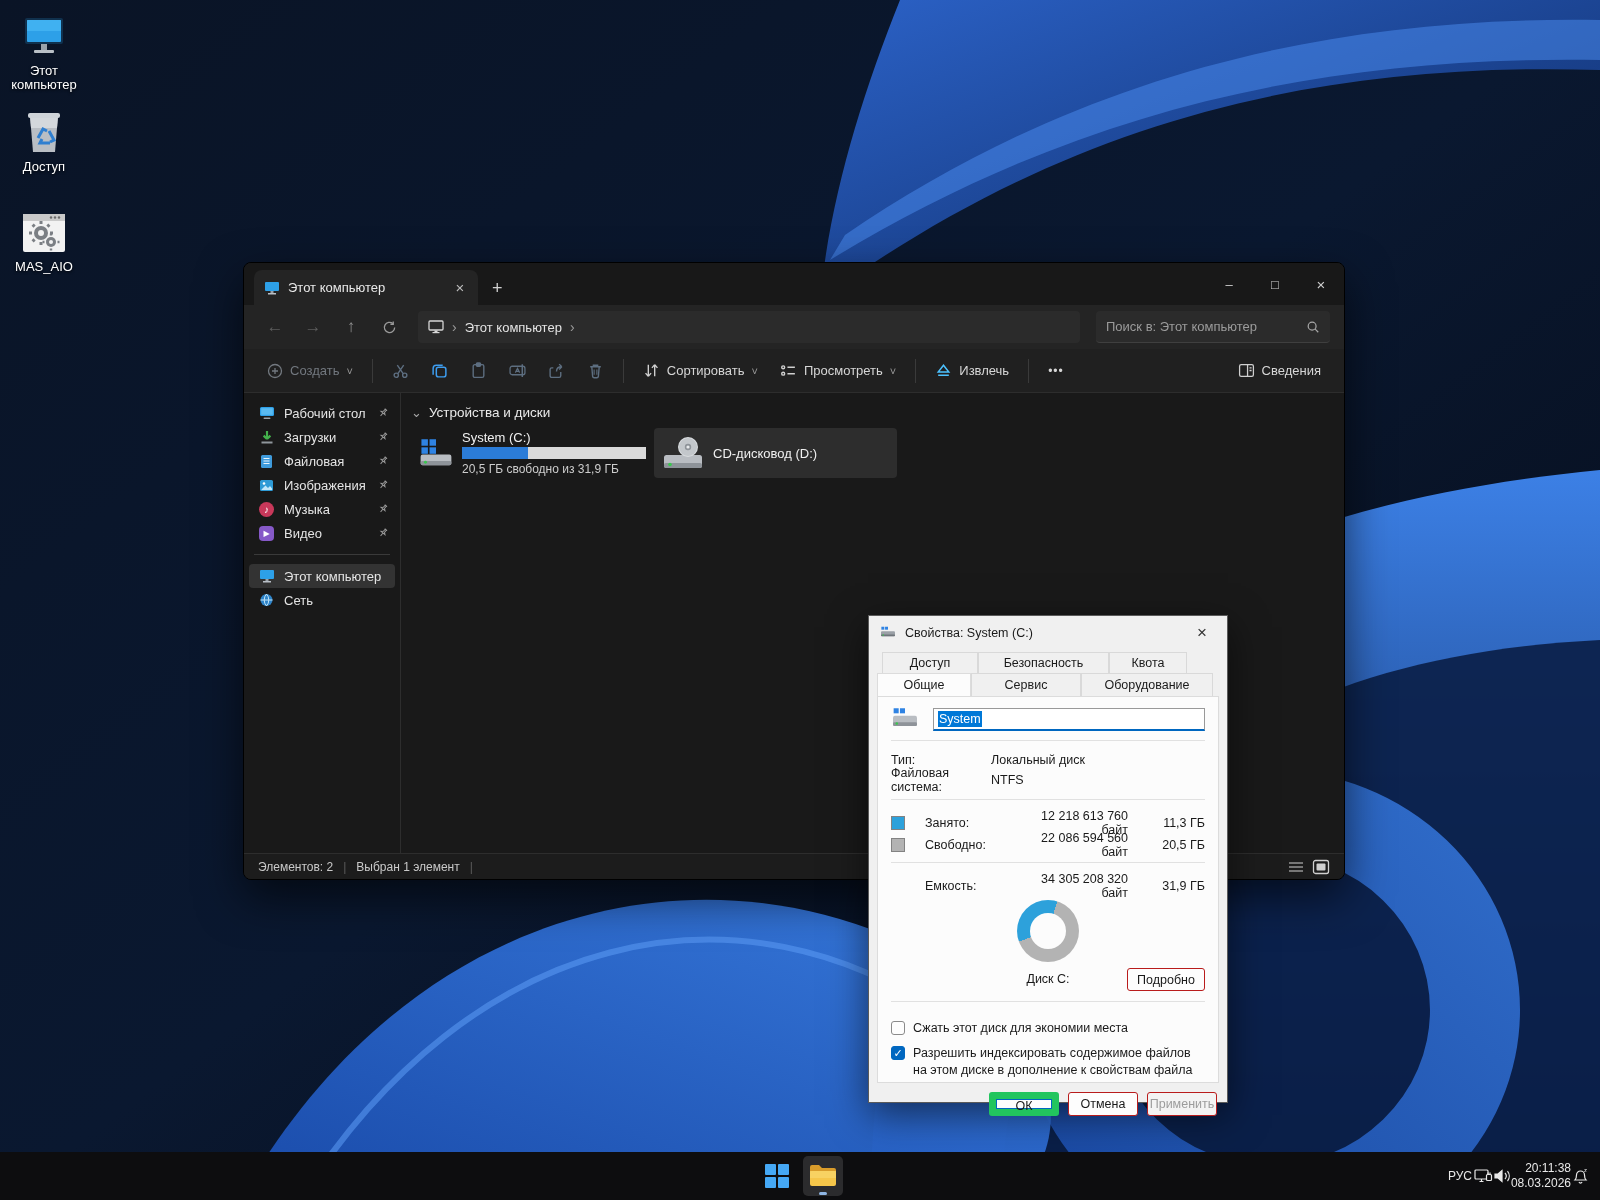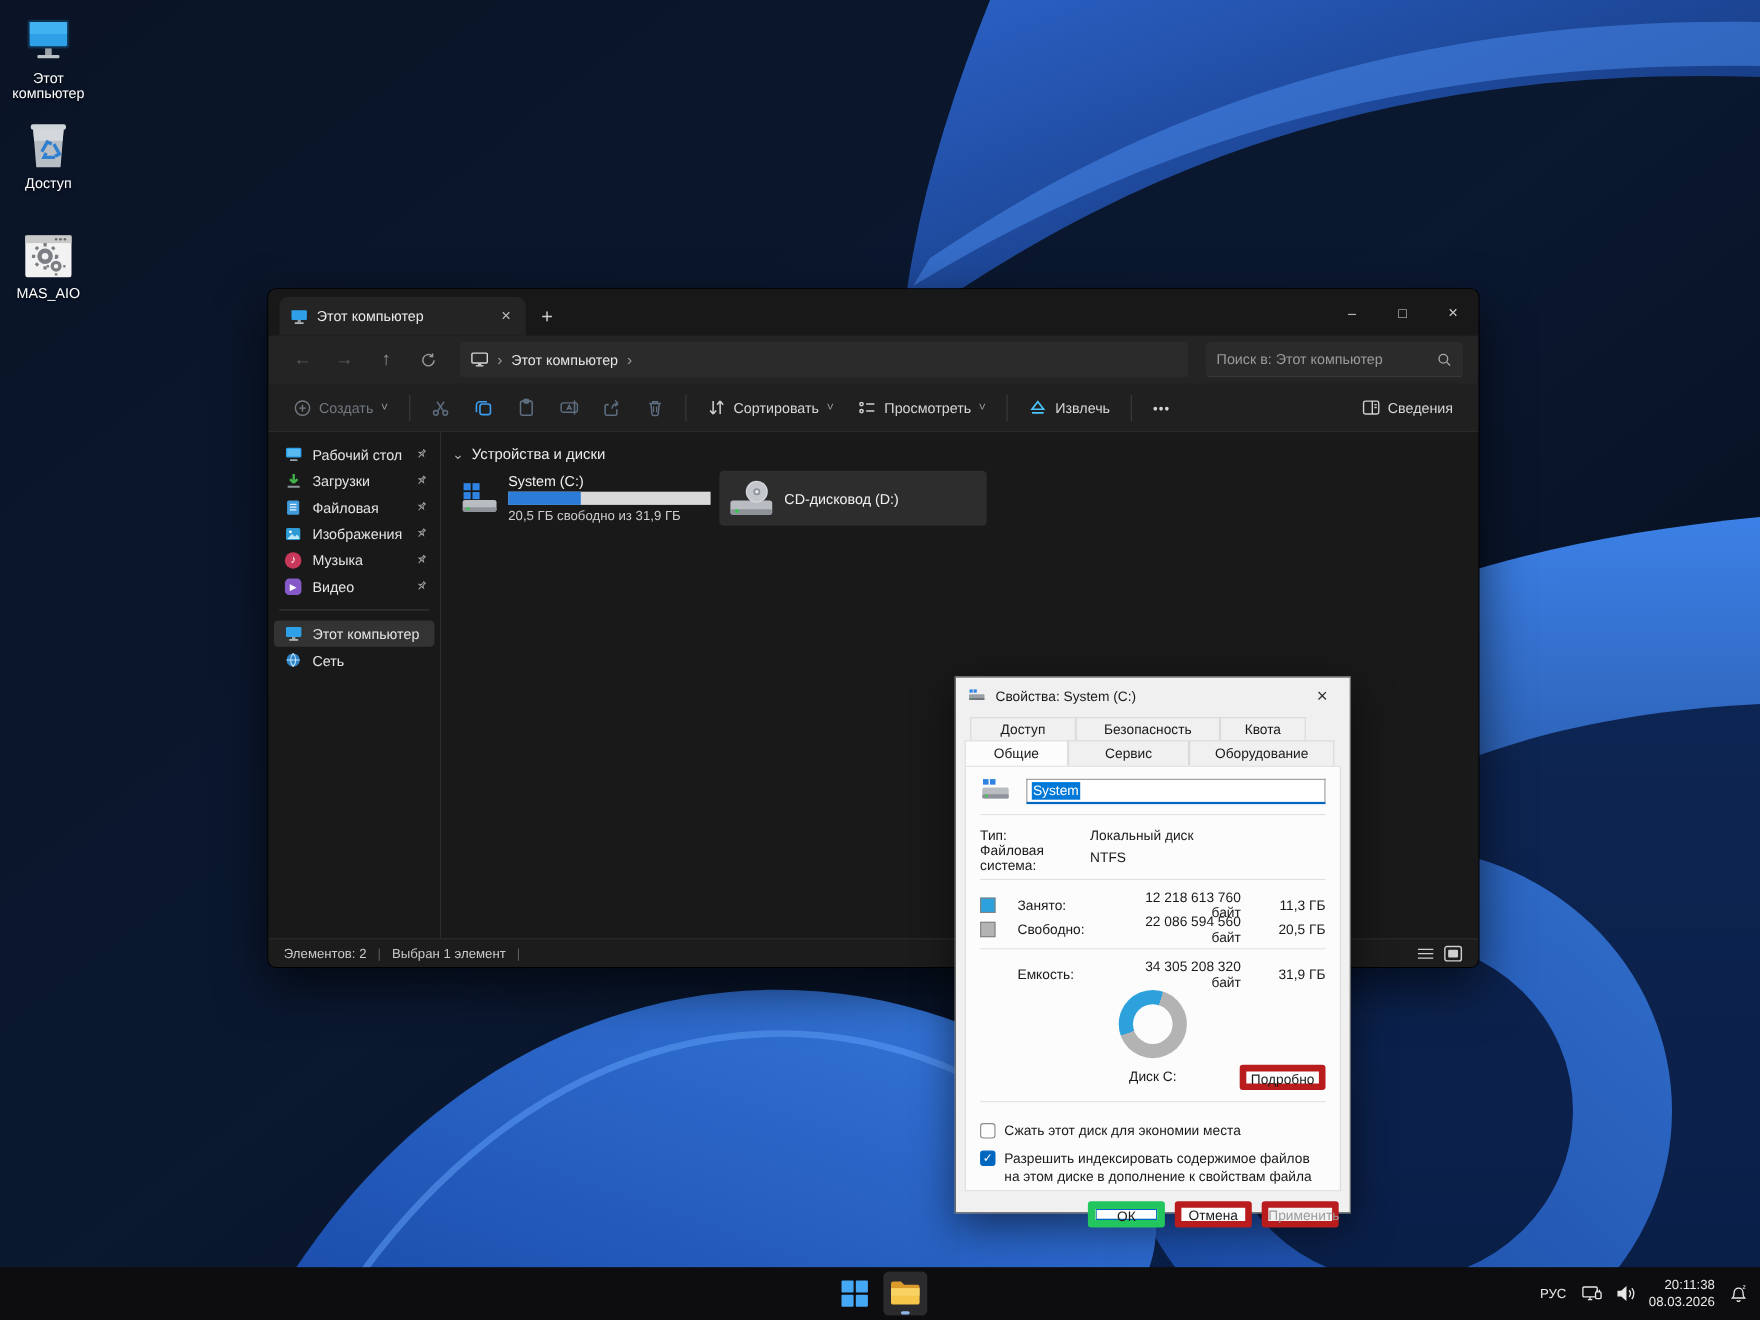--- a/index.html
+++ b/index.html
@@ -95,42 +95,42 @@
   .frow { display:flex; height:20px; align-items:center; }
   .frow .fl { width:100px; }
   .urow { display:grid; grid-template-columns:15px 82px 1fr 58px; column-gap:19px; align-items:center; height:22px; }
   .swatch { width:14px; height:14px; border:1px solid #828282; }
   .ub { text-align:right; } .us { text-align:right; }
   .donut-wrap { display:flex; justify-content:center; margin:6px 0 4px; }
   .donut { width:62px; height:62px; border-radius:50%; position:relative; }
   .donut::after { content:""; position:absolute; inset:13px; background:#fcfcfc; border-radius:50%; }
   .disk-row { position:relative; height:24px; margin-top:2px; }
   .disk-row .dl { position:absolute; left:0; right:0; text-align:center; top:4px; }
-  .btn { border:6px solid #b91c1c; background:#fdfdfd; border-radius:3px; font-size:12.5px;
+  .btn { border:1px solid #b91c1c; background:#fdfdfd; border-radius:3px; font-size:12.5px;
          font-family:"Liberation Sans", sans-serif; color:#1a1a1a; }
   .btn.small { position:absolute; right:0; top:0; width:78px; height:23px; }
   .cbrow { display:flex; gap:8px; margin-top:9px; align-items:flex-start; }
   .cbox { width:14px; height:14px; border:1px solid #8a8a8a; border-radius:3px; background:#fdfdfd;
           flex:0 0 auto; margin-top:1px; display:flex; align-items:center; justify-content:center;
           color:#fff; font-size:11px; line-height:1; }
   .cbox.checked { background:#0067c0; border-color:#0067c0; }
   .cbl { line-height:1.3; }
   .dlg-footer { height:42px; display:flex; align-items:center; justify-content:flex-end; gap:9px; padding:0 10px; flex:0 0 auto; }
   .fbtn { width:70px; height:24px; }
   .fbtn.default { border:7px solid #22c55e; box-shadow:inset 0 0 0 1px #0067c0; }
   .fbtn.disabled { color:#9c9c9c; background:#f3f3f3; }
 
   
   .taskbar { position:absolute; left:0; right:0; top:1152px; height:48px; background:#0d0d0f; z-index:4; }
   .tb-center { position:absolute; left:50%; top:4px; transform:translateX(-50%); display:flex; gap:6px; }
   .tb-btn { width:40px; height:40px; border-radius:5px; display:flex; align-items:center; justify-content:center; position:relative; }
   .tb-btn.active { background:#2b2b2d; }
   .tb-btn.active::after { content:""; position:absolute; bottom:1px; left:50%; transform:translateX(-50%);
                           width:8px; height:3px; border-radius:2px; background:#8fb6e4; }
-  .tray { position:absolute; right:10px; top:0; height:48px; display:flex; align-items:center; gap:12px; color:#e8e8e8; }
+  .tray { position:absolute; right:10px; top:0; height:48px; display:flex; align-items:center; color:#e8e8e8; }
   .tray .lang { font-size:12px; padding:0 2px; }
   .clock { text-align:right; font-size:12px; line-height:1.25; }
 </style>
 </head>
 <body>
 
 <svg class="wallpaper" width="1600" height="1200" viewBox="0 0 1600 1200" preserveAspectRatio="none">
   <defs>
     <linearGradient id="bg" x1="0" y1="0" x2="1" y2="1">
       <stop offset="0" stop-color="#0a1426"></stop>

